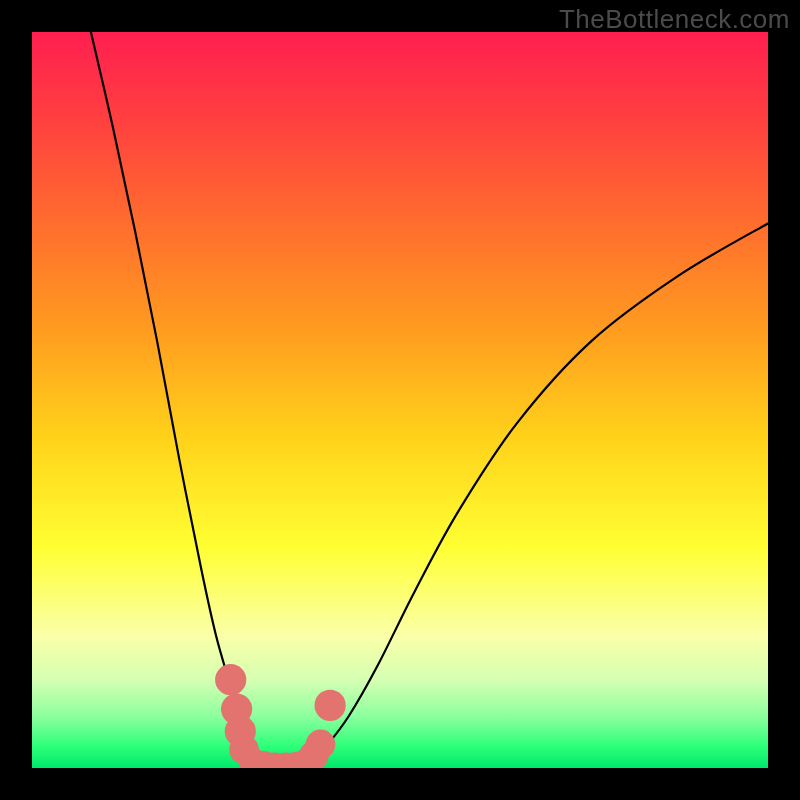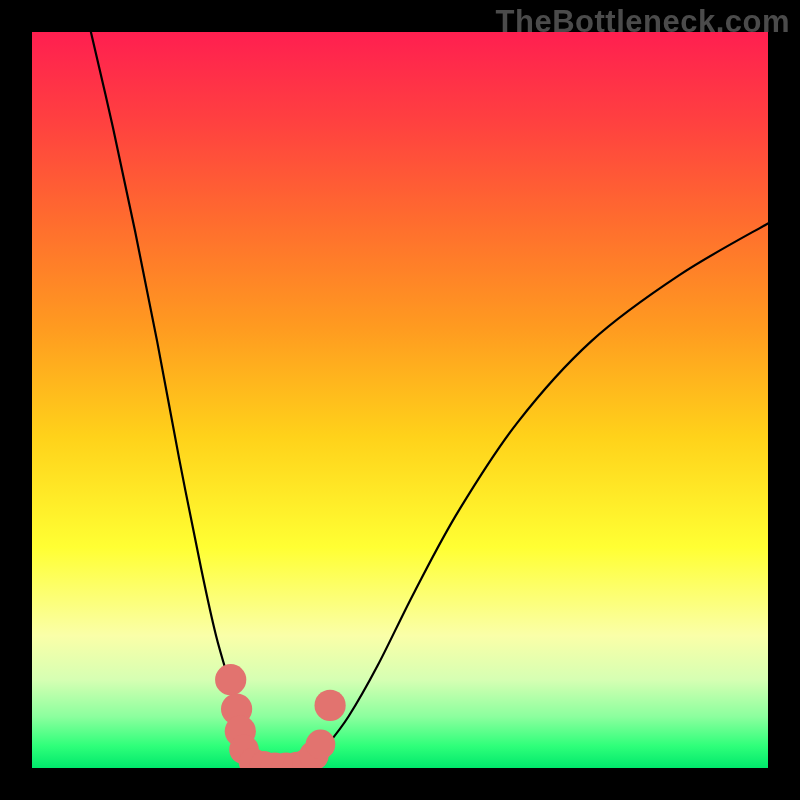--- a/index.html
+++ b/index.html
@@ -34,23 +34,23 @@
       #d6ffb3 88%,
       #8cff9e 93%,
       #2fff7a 97%,
       #00e86b 100%);
   }
   .watermark {
     position: absolute;
     top: 4px;
     right: 10px;
     color: #4b4b4b;
-    font-size: 31px;
+    font-size: 26px;
     letter-spacing: 0.5px;
-    font-weight: 700;
+    font-weight: 400;
   }
   svg.overlay {
     position: absolute;
     left: 0;
     top: 0;
     width: 736px;
     height: 736px;
   }
   .curve {
     fill: none;

